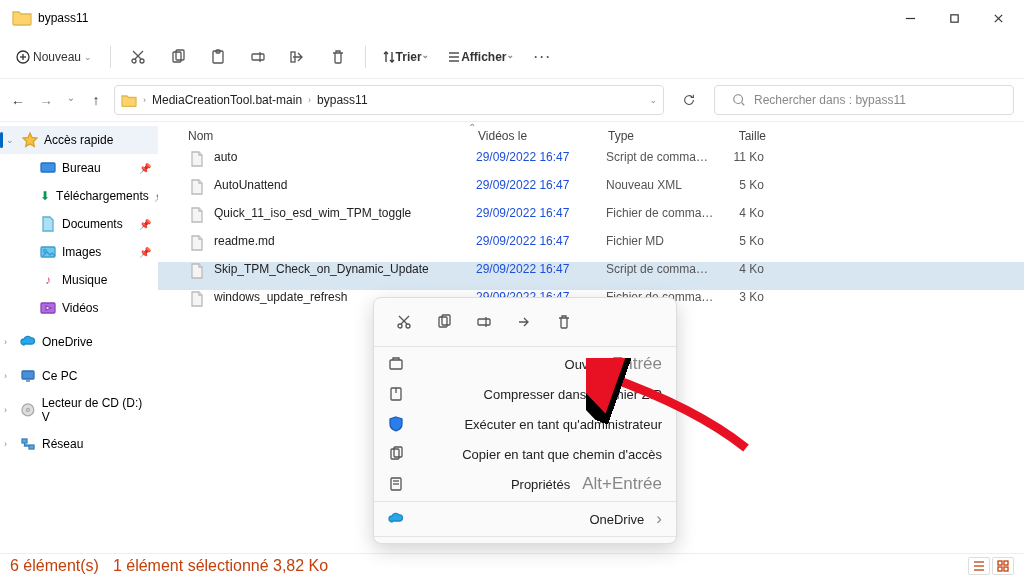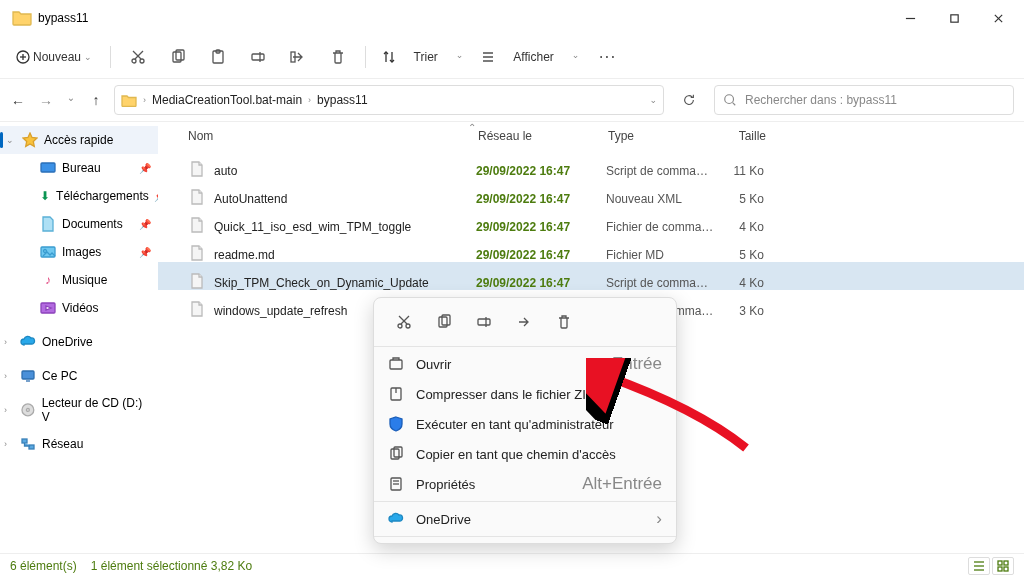--- a/index.html
+++ b/index.html
@@ -8,69 +8,69 @@
 .titlebar .folder-icon { width:20px; height:18px; margin:0 6px 0 8px; }
 .titlebar .title { font-size:12px; flex:1; }
 .window-controls { display:flex; }
 .window-controls div { width:44px; height:32px; display:flex; align-items:center; justify-content:center; color:#333; }
 .toolbar { height:42px; display:flex; align-items:center; padding:0 8px; gap:6px; }
 .new-btn { display:flex; align-items:center; gap:3px; padding:4px 8px; border-radius:4px; font-size:12px; color:#333; }
 .new-btn .plus-icon { width:14px; height:14px; }
 .tool-icon { width:34px; height:34px; display:flex; align-items:center; justify-content:center; color:#555; border-radius:4px; }
 .tool-icon svg { width:16px; height:16px; }
 .vsep { width:1px; height:22px; background:#ddd; margin:0 4px; }
-.tool-label { display:flex; align-items:flex-start; gap:18px; font-size:12px; color:#333; padding:0 6px; }
+.tool-label { display:flex; align-items:flex-start; gap:0; font-size:12px; color:#333; padding:0 6px;font-weight:bold; }
 .chev-d { font-size:9px; color:#888; }
 .navbar { height:44px; display:flex; align-items:center; padding:6px 10px; gap:10px; border-top:1px solid #eee; border-bottom:1px solid #eee; }
 .nav-arrows { display:flex; gap:12px; color:#888; }
 .nav-arrows .active { color:#333; }
 .nav-arrows div { width:16px; text-align:center; font-size:14px; }
 .address { flex:1; height:30px; border:1px solid #ddd; border-radius:4px; display:flex; align-items:center; padding:0 6px; gap:6px; }
 .address .crumb { font-size:12px; color:#222; }
 .address .sep { font-size:9px; color:#888; }
 .address .spacer { flex:1; }
 .refresh-btn { width:30px; height:30px; display:flex; align-items:center; justify-content:center; color:#555; }
-.search { width:300px; height:30px; border:1px solid #ddd; border-radius:4px; display:flex; align-items:center; padding:0 8px; gap:8px; color:#888; }
+.search { width:300px; height:30px; border:1px solid #ddd; border-radius:4px; display:flex; align-items:center; padding:0 17px; gap:8px; color:#888; }
 .main { display:flex; height:432px; }
 .sidebar { width:158px; padding:4px 0; overflow:hidden; }
 .sidebar-group { margin-bottom:6px; }
 .side-item { height:28px; display:flex; align-items:center; padding:0 6px; gap:6px; font-size:12px; position:relative; }
 .side-item .chev { width:10px; font-size:9px; color:#888; visibility:hidden; }
 .side-item.has-chev .chev { visibility:visible; }
 .side-item.active { background:#eef3fa; }
 .side-item.active::before { content:""; position:absolute; left:0; top:6px; bottom:6px; width:3px; background:#0067c0; border-radius:2px; }
 .side-item .icn { width:16px; height:16px; display:flex; align-items:center; justify-content:center; }
 .side-item .pin { margin-left:auto; color:#bbb; font-size:10px; }
 .side-item.indent { padding-left:40px; }
 .side-item.lvl0 { padding-left:4px; }
 .content { flex:1; position:relative; }
 .columns { height:28px; display:flex; align-items:center; padding:0 20px 0 30px; font-size:12px; color:#444; }
 .col-name { width:290px; }
 .col-mod  { width:130px; }
 .col-typ  { width:108px; }
 .col-size { width:50px; text-align:right; }
 .sort-arrow { position:absolute; left:310px; top:0; font-size:10px; color:#888; }
 .files { }
-.row { height:28px; display:flex; align-items:flex-end; padding:0 20px 0 30px; font-size:12px; color:#222; gap:0; }
+.row { height:28px; display:flex; align-items:flex-start; padding:0 20px 0 30px; font-size:12px; color:#222; gap:0; }
 .row.sel { background:#d8e6f2; }
 .row .ficn { width:18px; height:18px; margin-right:8px; display:flex; align-items:center; justify-content:center; }
 .row .fname { width:262px; white-space:nowrap; overflow:hidden; text-overflow:ellipsis; }
-.row .fmod  { width:130px; color:#4d7c0f;font-weight:bold; }
+.row .fmod  { width:130px; color:#1d4ed8; }
 .row .ftyp  { width:108px; color:#555; white-space:nowrap; overflow:hidden; text-overflow:ellipsis; }
 .row .fsize { width:50px; text-align:right; color:#555; }
-.ctx-menu { position:absolute; left:373px; top:297px; width:304px; background:#fafafa; border:1px solid #ddd; border-radius:8px; box-shadow:0 6px 20px rgba(0,0,0,0.18); padding:4px 0; font-size:13px; z-index:10; }
+.ctx-menu { position:absolute; left:373px; top:297px; width:304px; background:#fafafa; border:1px solid #ddd; border-radius:8px; box-shadow:0 6px 20px rgba(0,0,0,0.18); padding:4px 0; font-size:13px; z-index:10;text-align:right; }
 .ctx-toolbar { display:flex; gap:4px; padding:4px 12px 6px; }
 .ctx-tb-btn { width:36px; height:32px; display:flex; align-items:center; justify-content:center; border-radius:4px; color:#555; }
 .ctx-sep { height:1px; background:#e4e4e4; margin:2px 0; }
 .ctx-item { height:30px; display:flex; align-items:center; padding:0 14px; gap:12px; color:#222; }
 .ctx-item .cicn { width:16px; height:16px; display:flex; align-items:center; justify-content:center; color:#555; }
 .ctx-item .clabel { flex:1; }
 .ctx-item .chint { color:#888; font-size:17px; }
 .arrow-annot { position:absolute; left:586px; top:358px; z-index:11; pointer-events:none; }
-.status { position:absolute; bottom:0; left:0; right:0; height:24px; border-top:1px solid #eee; display:flex; align-items:center; padding:0 10px; gap:14px; font-size:12px; color:#4d7c0f; }
+.status { position:absolute; bottom:0; left:0; right:0; height:24px; border-top:1px solid #eee; display:flex; align-items:center; padding:0 10px; gap:14px; font-size:16px; color:#c2410c; }
 .status .vmode { margin-left:auto; display:flex; gap:2px; }
 .status .vmode div { width:22px; height:18px; display:flex; align-items:center; justify-content:center; border:1px solid #ddd; border-radius:2px; }
 
 svg { stroke:currentColor; fill:none; stroke-width:1.3; }
 .star { fill:#f9c23c; stroke:#d9a02c; }
 .folder-svg { fill:#ffd36b; stroke:#e0b850; }
 </style>
 </head>
 <body>
 
@@ -312,21 +312,21 @@
           </span>
           <span>Réseau</span>
         </div>
     </div>
   </div>
 
   <div class="content">
     <div class="columns" style="position:relative;">
       <span class="sort-arrow">⌃</span>
       <span class="col-name">Nom</span>
-      <span class="col-mod">Réseau le</span>
+      <span class="col-mod">Vidéos le</span>
       <span class="col-typ">Type</span>
       <span class="col-size">Taille</span>
     </div>
     <div class="files" id="files">
         <div class="row">
           <span class="ficn">
             <svg viewBox="0 0 16 16" width="16" style="fill:#f5f5f5;stroke:#bbb">
               <path d="M3 1h7l3 3v11H3z"></path>
               <path d="M10 1v3h3"></path>
             </svg>

